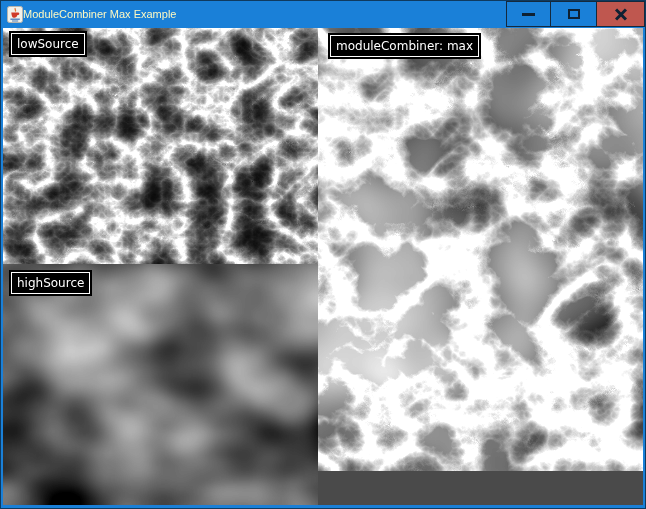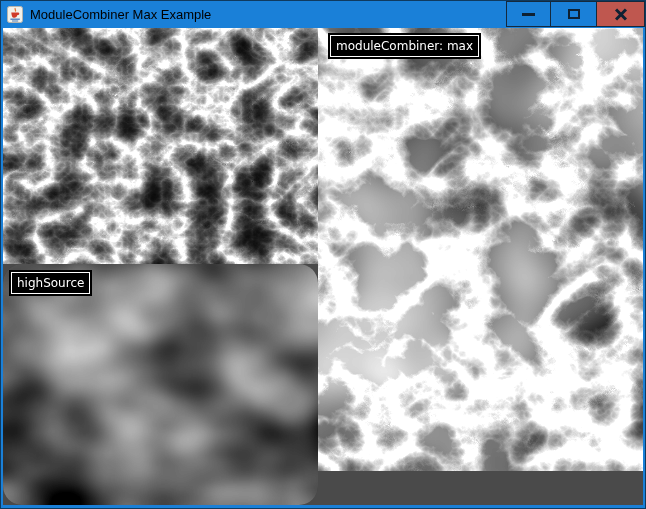--- a/index.html
+++ b/index.html
@@ -22,21 +22,21 @@
     font-family:"Liberation Sans", sans-serif;
   }
   
   .titlebar{
     position:absolute;top:0;left:0;right:0;height:27px;
     background:var(--titlebar);
     display:flex;align-items:center;
   }
   .app-icon{width:16px;height:17px;margin-left:6px;flex:0 0 auto;display:block;}
   .title{
-    color:#000000;font-size:13px;margin-left:7px;white-space:nowrap;
+    color:#fef9c3;font-size:11px;white-space:nowrap;
     line-height:27px;
   }
   .win-buttons{position:absolute;top:0;right:0;display:flex;}
   .win-btn{
     height:26px;box-sizing:border-box;
     border:1px solid var(--btn-line);
     background:var(--titlebar);
     display:flex;align-items:center;justify-content:center;
     margin-left:-1px;cursor:pointer;
   }
@@ -52,21 +52,21 @@
   .glyph-close i.b1{transform:rotate(45deg);}
   .glyph-close i.b2{transform:rotate(-45deg);}
   
   .content{
     position:absolute;left:2px;right:2px;top:27px;bottom:3px;
     background:#4a4a4a;
   }
   .panel{position:absolute;overflow:hidden;}
   .panel svg.noise{display:block;}
   .panel-low {left:0;   top:0;    width:315px;height:236px;background:#666;}
-  .panel-high{left:0;   top:236px;width:315px;height:241px;background:#3c3c3c;border-radius:19px;}
+  .panel-high{left:0;   top:236px;width:315px;height:241px;background:#3c3c3c;}
   .panel-max {left:315px;top:0;   width:325px;height:443px;background:#777;}
   .panel-label{
     position:absolute;
     font-family:"DejaVu Sans", sans-serif;
     font-size:12px;line-height:1.2;
     background:var(--label-bg);color:var(--label-text);
     border:1px solid #ffffff;
     box-shadow:0 0 0 2px #000000;
     padding:3px 5px;white-space:nowrap;
   }
@@ -120,20 +120,21 @@
             </feComponentTransfer>
             <feComponentTransfer>
               <feFuncR type="gamma" amplitude="1.4" exponent="2.4" offset="0.03"></feFuncR>
               <feFuncG type="gamma" amplitude="1.4" exponent="2.4" offset="0.03"></feFuncG>
               <feFuncB type="gamma" amplitude="1.4" exponent="2.4" offset="0.03"></feFuncB>
             </feComponentTransfer>
           </filter>
         </defs>
         <rect x="-8" y="-8" width="331" height="252" filter="url(#fLow)"></rect>
       </svg>
+      <span class="panel-label">lowSource</span>
     </div>
 
     <div class="panel panel-high">
       <svg class="noise" width="315" height="241">
         <defs>
           <filter id="fHigh" x="-5%" y="-5%" width="110%" height="110%" color-interpolation-filters="sRGB">
             <feTurbulence type="fractalNoise" baseFrequency="0.007 0.009" numOctaves="3" seed="11"></feTurbulence>
             <feColorMatrix type="matrix" values="0 1 0 0 0  0 1 0 0 0  0 1 0 0 0  0 0 0 0 1"></feColorMatrix>
             <feGaussianBlur stdDeviation="2"></feGaussianBlur>
             <feComponentTransfer>

